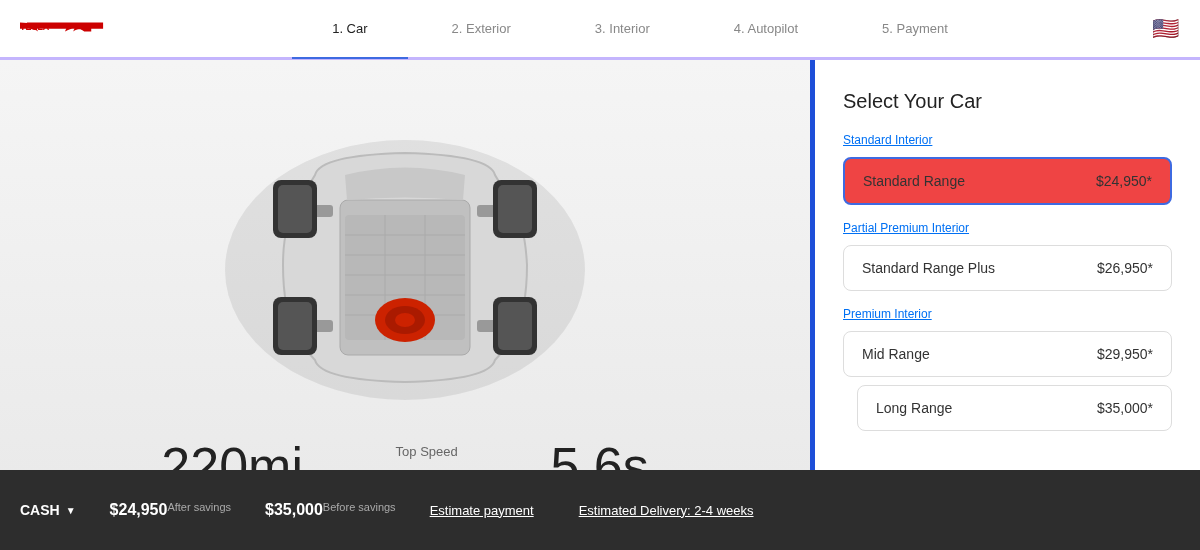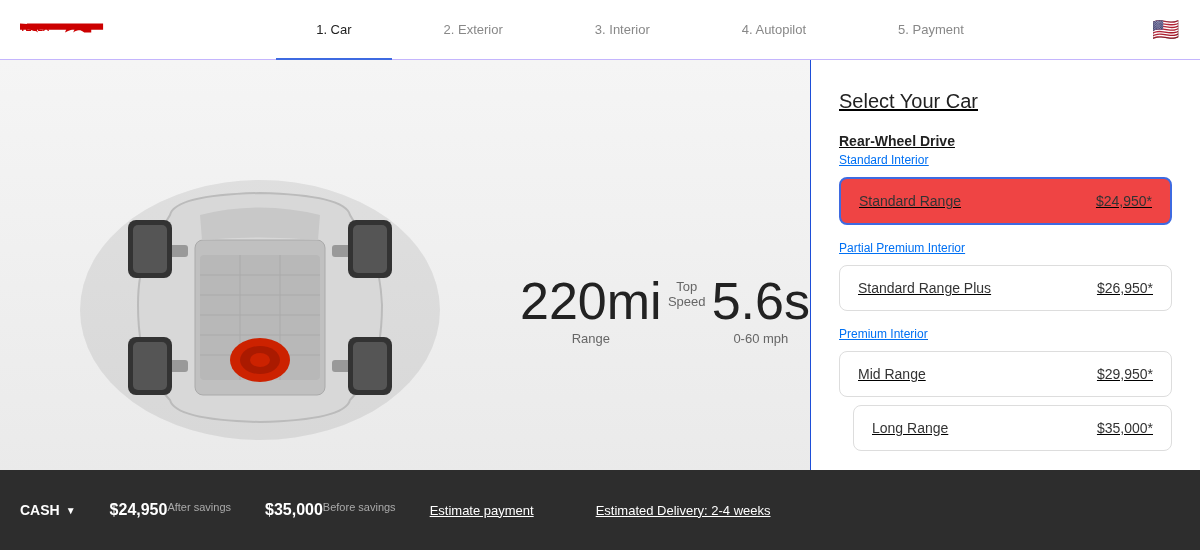--- a/index.html
+++ b/index.html
@@ -3,33 +3,33 @@
   <meta charset="utf-8">
   <style>
     * { box-sizing: border-box; margin: 0; padding: 0; }
     body { font-family: 'Helvetica Neue', Arial, sans-serif; background: #fff; width: 1200px; height: 550px; overflow: hidden; }
 
     
     .nav {
       display: flex;
       align-items: center;
       height: 60px;
-      border-bottom: 1px solid #c4b5fd;
+      border-bottom: 3px solid #c4b5fd;
       padding: 0 20px;
       position: relative;
     }
     .nav-logo {
       flex: 0 0 120px;
     }
     .nav-logo svg { width: 90px; height: 22px; }
     .nav-steps {
       display: flex;
       flex: 1;
       justify-content: center;
-      gap: 12px;
+      gap: 4px;
     }
     .nav-step {
       padding: 0 40px;
       font-size: 13px;
       color: #888;
       cursor: pointer;
       position: relative;
       height: 60px;
       display: flex;
       align-items: center;
@@ -57,21 +57,21 @@
     .main {
       display: flex;
       height: 490px;
     }
 
     
     .left-panel {
       flex: 1;
       background: linear-gradient(to bottom, #f5f5f5, #e8e8e8);
       display: flex;
-      flex-direction: row;
+      flex-direction: column;
       align-items: center;
       justify-content: center;
       position: relative;
       overflow: hidden;
     }
     .car-image-area {
       position: relative;
       width: 650px;
       height: 330px;
       display: flex;
@@ -96,24 +96,23 @@
     .stat-label {
       font-size: 13px;
       color: #666;
       margin-top: 4px;
     }
 
     
     .right-panel {
       width: 390px;
       background: #fff;
-      border-left: 1px solid #1d4ed8;
+      border-left: 5px solid #1d4ed8;
       padding: 30px 28px;
       overflow-y: auto;
-      text-decoration: underline;
     }
     .select-title {
       font-size: 20px;
       font-weight: 400;
       color: #222;
       margin-bottom: 20px;
     }
     .drive-type {
       font-size: 14px;
       font-weight: 600;
@@ -206,21 +205,21 @@
       color: #fff;
       font-size: 13px;
       text-decoration: underline;
       cursor: pointer;
     }
     .delivery-link {
       color: #fff;
       font-size: 13px;
       text-decoration: underline;
       cursor: pointer;
-      margin-left: 28px;
+      margin-left: 11px;
     }
     .spacer { flex: 1; }
     .next-btn {
       background: #3e6ae1;
       color: #fff;
       border: none;
       border-radius: 30px;
       padding: 14px 50px;
       font-size: 15px;
       font-weight: 600;
@@ -322,21 +321,20 @@
       </div>
       <div class="stat">
         <div class="stat-value">5.6s</div>
         <div class="stat-label">0-60 mph</div>
       </div>
     </div>
   </div>
 
   <div class="right-panel">
     <div class="select-title">Select Your Car</div>
-    <div class="drive-type">Rear-Wheel Drive</div>
 
     <a class="interior-label">Standard Interior</a>
     <div class="car-option selected">
       <span class="option-name">Standard Range</span>
       <span class="option-price">$24,950*</span>
     </div>
 
     <div class="section-gap">
       <a class="interior-label">Partial Premium Interior</a>
       <div class="car-option">

